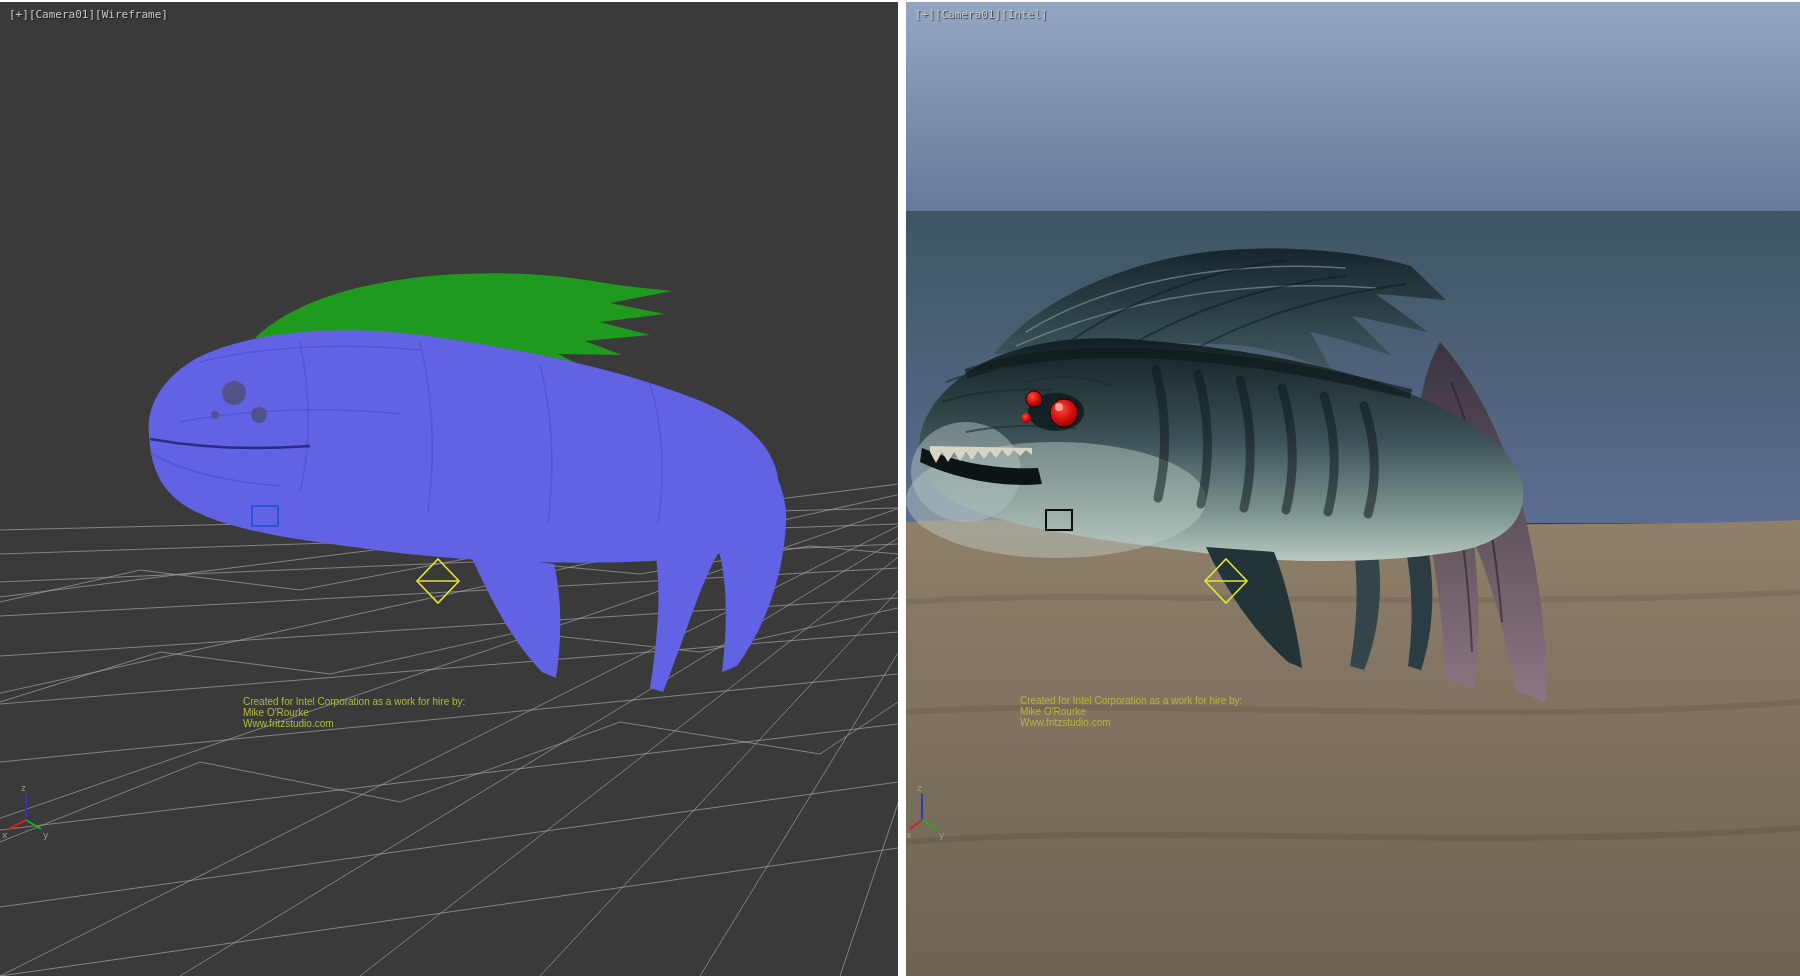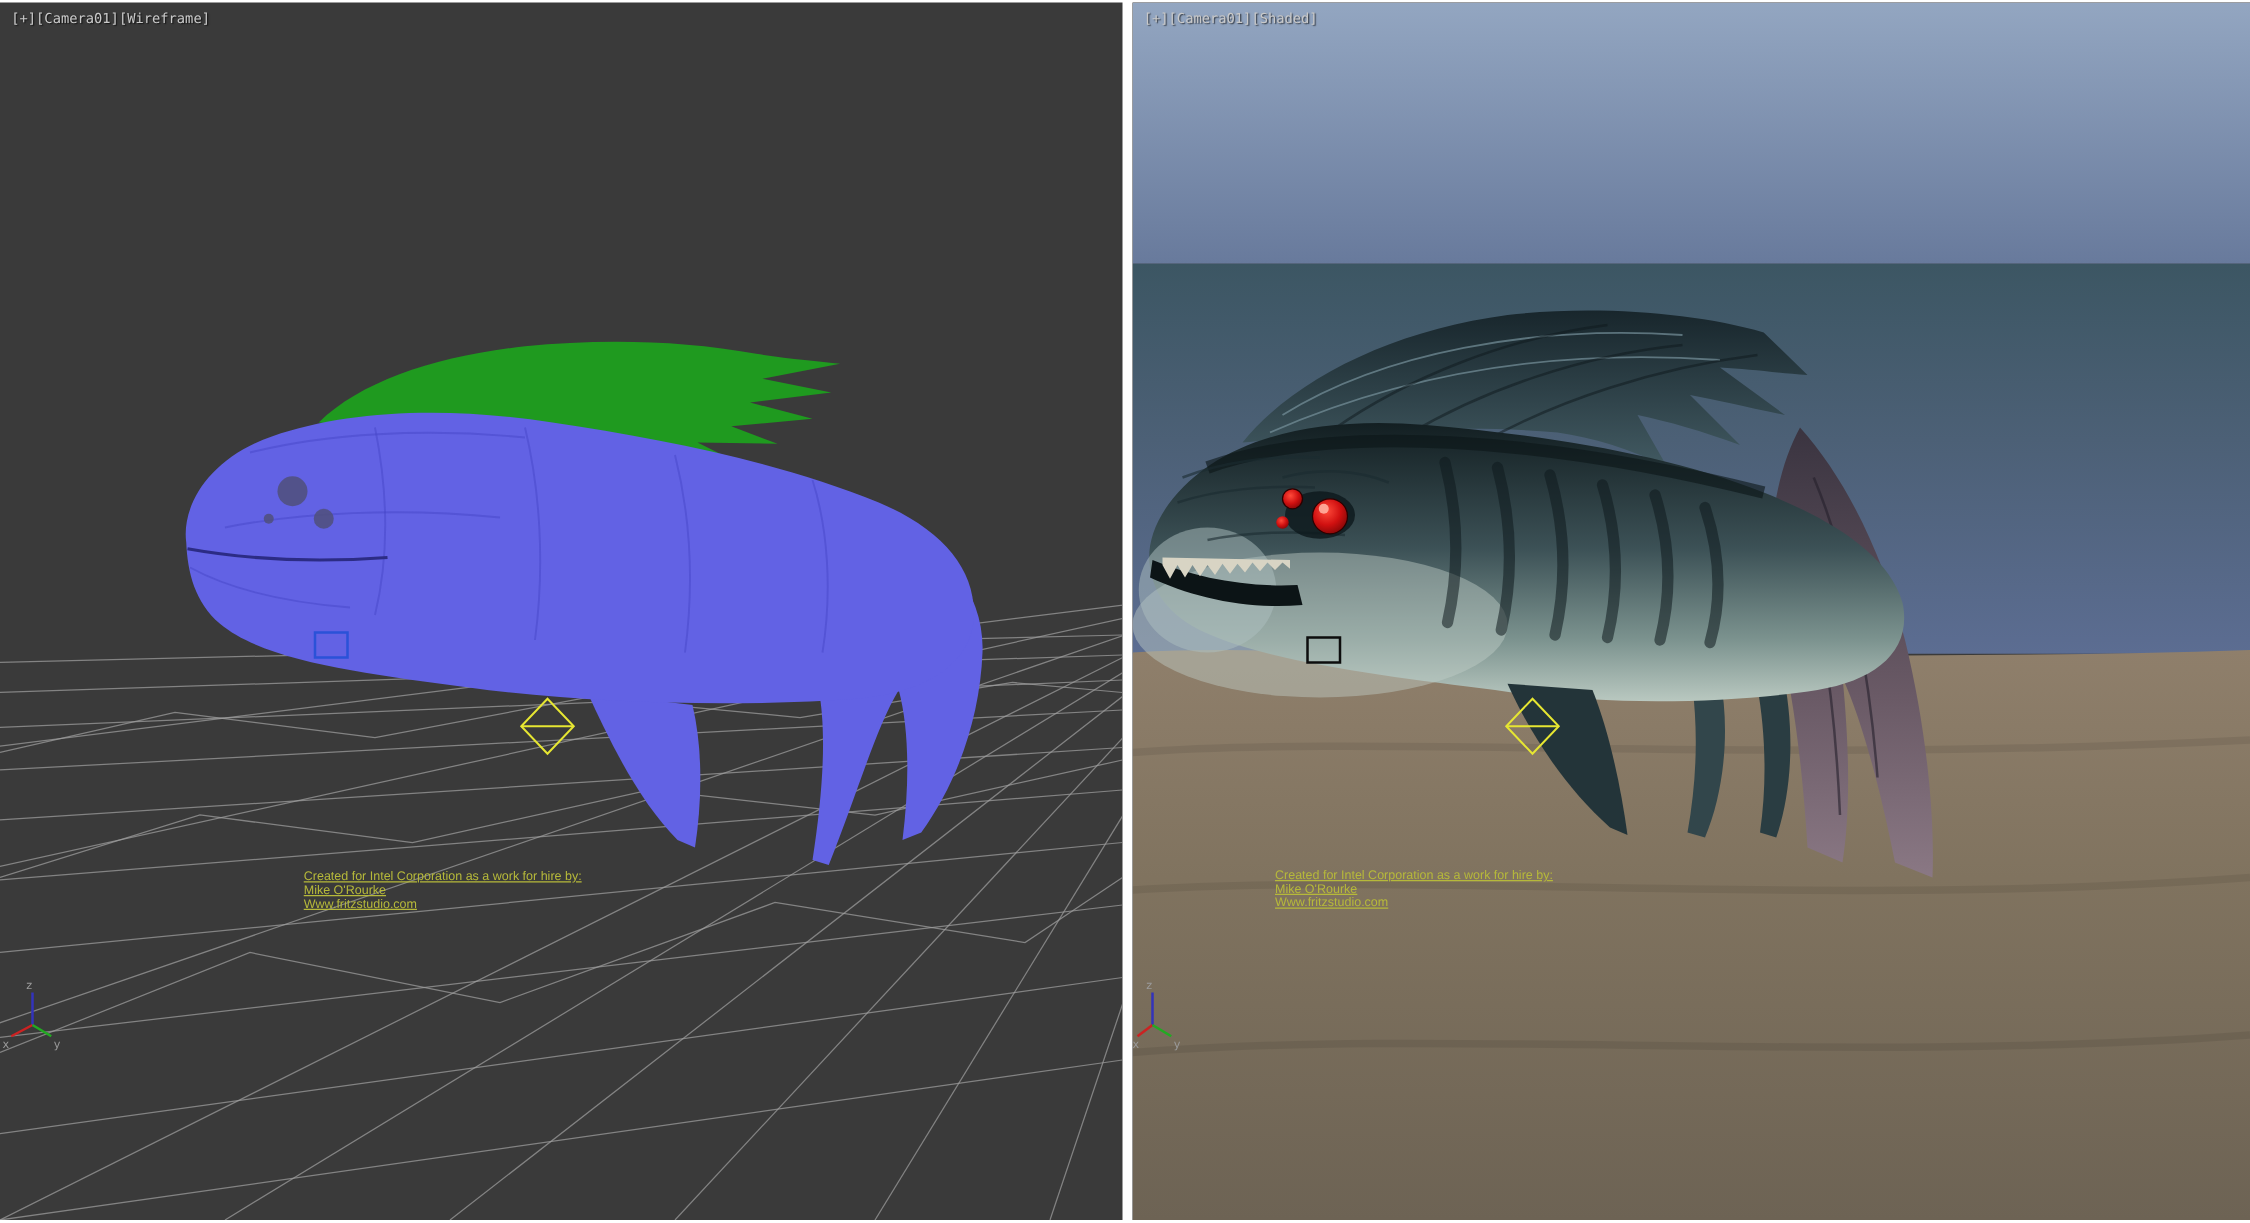--- a/index.html
+++ b/index.html
@@ -9,21 +9,21 @@
   .vp-right{width:894px;}
   .divider{width:8px;height:974px;background:#ffffff;cursor:col-resize;}
   .vp-label{position:absolute;top:6px;left:9px;z-index:6;font:11px "DejaVu Sans Mono",monospace;color:#c9c9c9;text-shadow:1px 1px 1px rgba(0,0,0,.65);display:flex;}
   .vp-label span{cursor:pointer;}
   svg.scene{position:absolute;left:0;top:0;width:100%;height:100%;display:block;}
   .grid line,.grid polyline{stroke:#a0a0a0;stroke-width:1;fill:none;opacity:.72;}
   .blue{fill:#6262e4;}
   .blue-line{stroke:#4646c8;fill:none;opacity:.5;stroke-width:1.5;}
   .green-fin{fill:#1f9a1f;}
   .gizmo{stroke:#e6e632;fill:none;stroke-width:1.6;}
-  .credit{position:absolute;z-index:5;font:10px/11px "Liberation Sans",sans-serif;color:#b6b93a;white-space:nowrap;text-decoration:underline;}
+  .credit{position:absolute;z-index:5;font:10px/11px "Liberation Sans",sans-serif;color:#b6b93a;white-space:nowrap;}
   .credit-left{left:243px;top:694px;}
   .credit-right{left:114px;top:693px;}
   .axis-text{font:9px "DejaVu Sans",sans-serif;fill:#9a9a9a;}
   .rib{stroke:#0e1a1d;stroke-width:9;opacity:.55;fill:none;stroke-linecap:round;}
   .wrinkle{stroke:#1a2c31;stroke-width:2;opacity:.6;fill:none;}
   .fin-ray{stroke:#0d181c;stroke-width:2;opacity:.5;fill:none;}
   .fin-streak{stroke:#76919b;stroke-width:1.5;opacity:.7;fill:none;}
   .tail-stripe{stroke:#241f2c;stroke-width:2;opacity:.6;fill:none;}
   .ground-band{stroke:rgba(0,0,0,.08);stroke-width:6;fill:none;}
 </style>
@@ -123,21 +123,21 @@
       <div>Www.fritzstudio.com</div>
     </div>
   </div>
 
   <div class="divider"></div>
 
   <div class="viewport vp-right">
     <div class="vp-label">
       <span>[+]</span>
       <span>[Camera01]</span>
-      <span>[Shaded]</span>
+      <span>[Intel]</span>
     </div>
 
     <svg class="scene" viewBox="0 0 894 974">
       <defs>
         <linearGradient id="skyG" x1="0" y1="0" x2="0" y2="1">
           <stop offset="0" stop-color="#93a6c1"></stop>
             <stop offset="1" stop-color="#687a9c"></stop>
         </linearGradient>
         <linearGradient id="seaG" x1="0" y1="0" x2="0" y2="1">
           <stop offset="0" stop-color="#3c5663"></stop>

